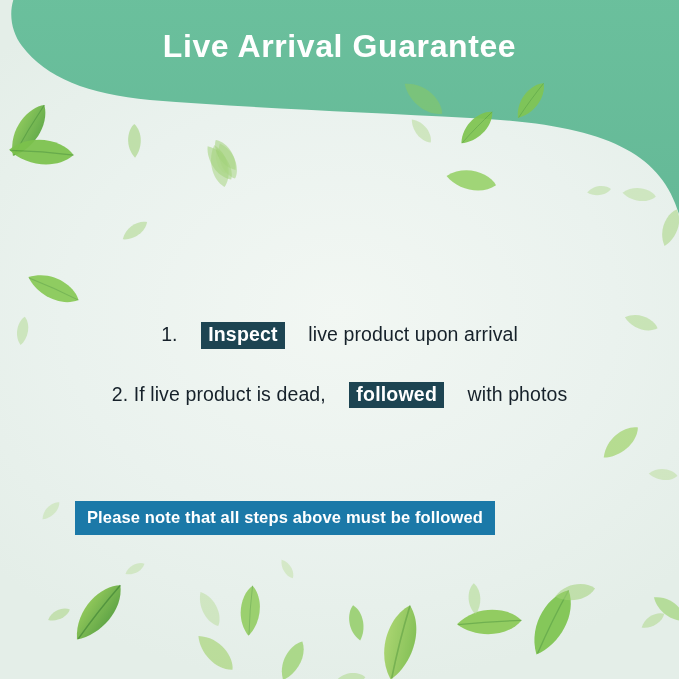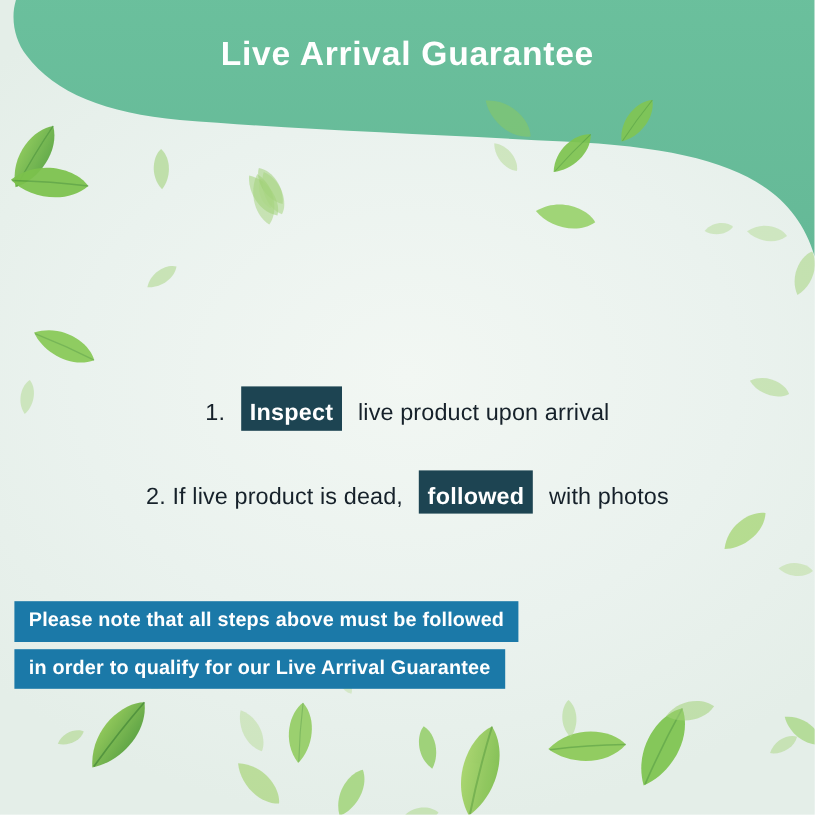--- a/index.html
+++ b/index.html
@@ -36,21 +36,21 @@
   }
   .header-banner svg { display: block; }
 
   .header-title {
     position: absolute;
     left: 0;
     top: 29px;
     width: 679px;
     text-align: center;
     color: #ffffff;
-    font-size: 28px;
+    font-size: 32px;
     font-weight: bold;
     letter-spacing: 0.6px;
     line-height: 1.12;
     font-family: "Liberation Sans", sans-serif;
   }
 
   
   .leaves {
     position: absolute;
     inset: 0;
@@ -90,34 +90,34 @@
     letter-spacing: 0.1px;
     white-space: nowrap;
   }
   .step-1 { margin-bottom: 33px; }
   .step-2 { margin-bottom: 33px; }
   .hl {
     display: inline-block;
     background: #1d4452;
     color: #ffffff;
     font-weight: bold;
-    padding: 13px 7px 4px 7px;
-    margin: 0 8px;
+    padding: 3px 7px 4px 7px;
+    margin: 0 18px;
     line-height: 1;
     letter-spacing: 0.2px;
     vertical-align: baseline;
   }
 
   
   .notice {
     position: absolute;
-    left: 12px;
+    left: 0;
     top: 501px;
     width: 570px;
-    text-align: left;
+    text-align: center;
   }
   .notice-bar {
     display: inline-block;
     background: #1b79a8;
     color: #ffffff;
     font-size: 16.5px;
     font-weight: bold;
     letter-spacing: 0.15px;
     line-height: 1;
     padding: 8px 12px 9px 12px;
@@ -441,18 +441,15 @@
       <span>with photos</span>
     </div>
 
 
   </div>
 
   <div class="notice">
     <span class="notice-row">
       <span class="notice-bar">Please note that all steps above must be followed</span>
     </span>
-    <span class="notice-row">
-      <span class="notice-bar">in order to qualify for our Live Arrival Guarantee</span>
-    </span>
   </div>
 
 </div>
 
 </body></html>

